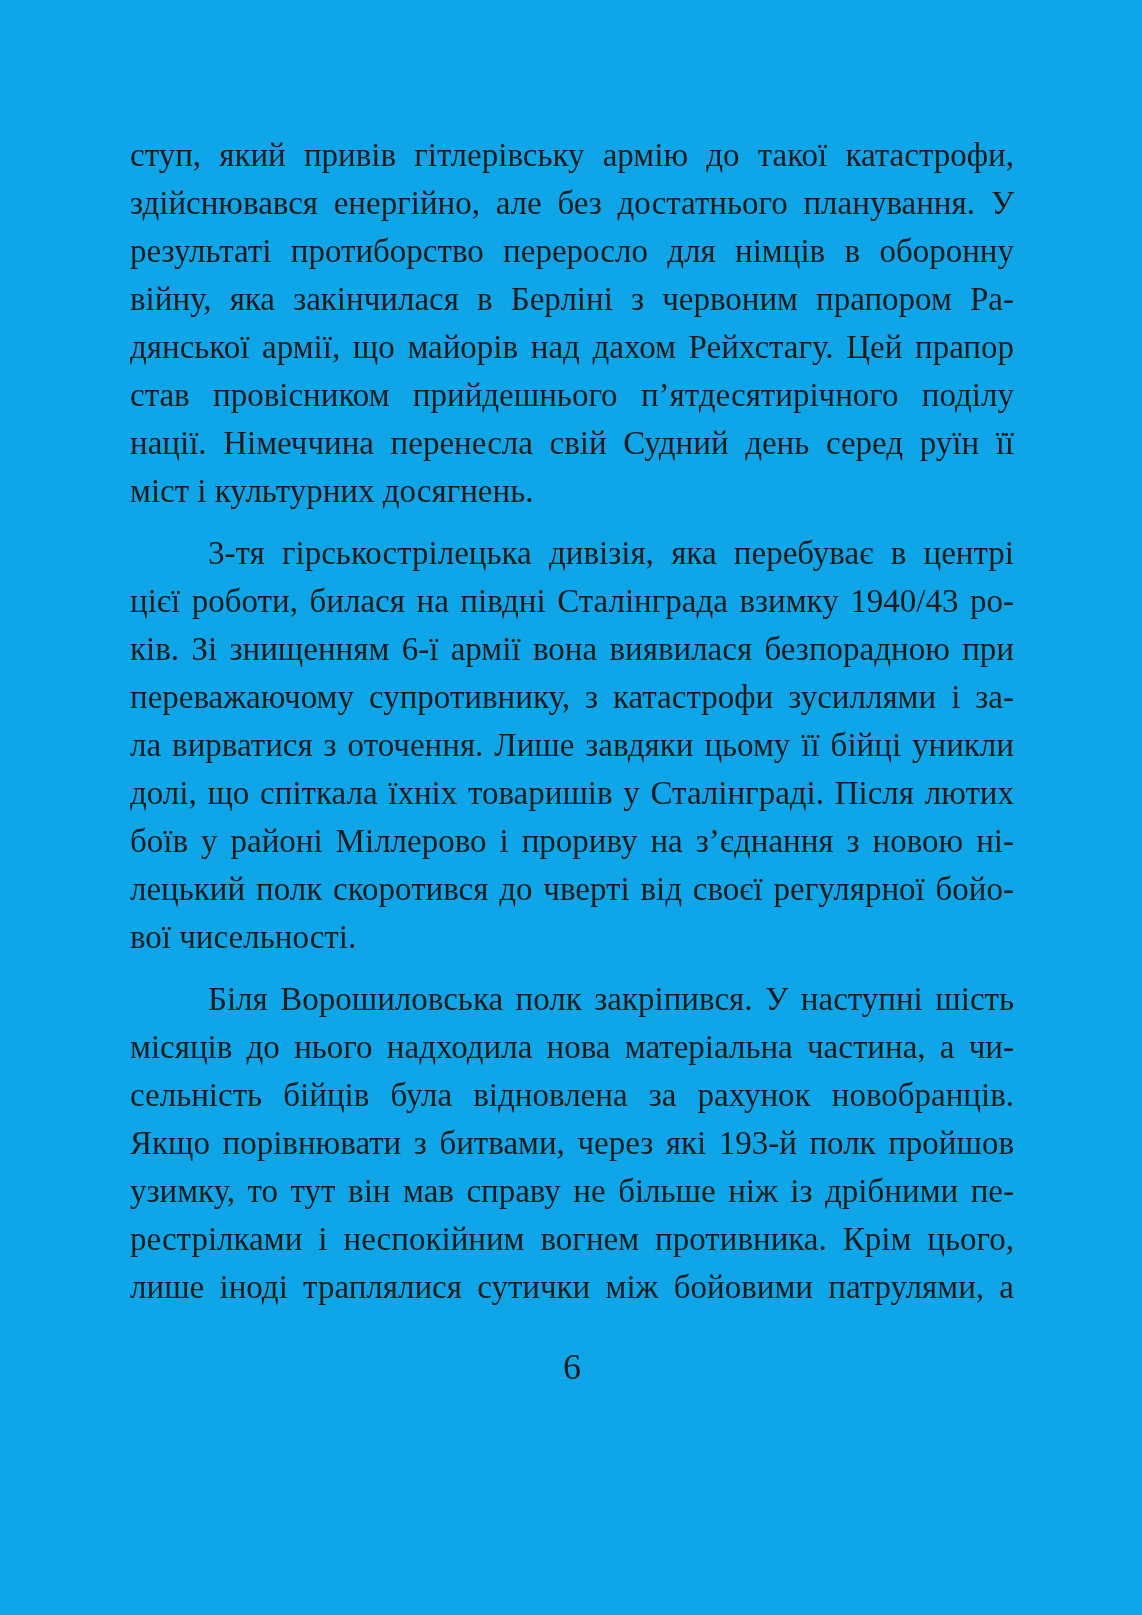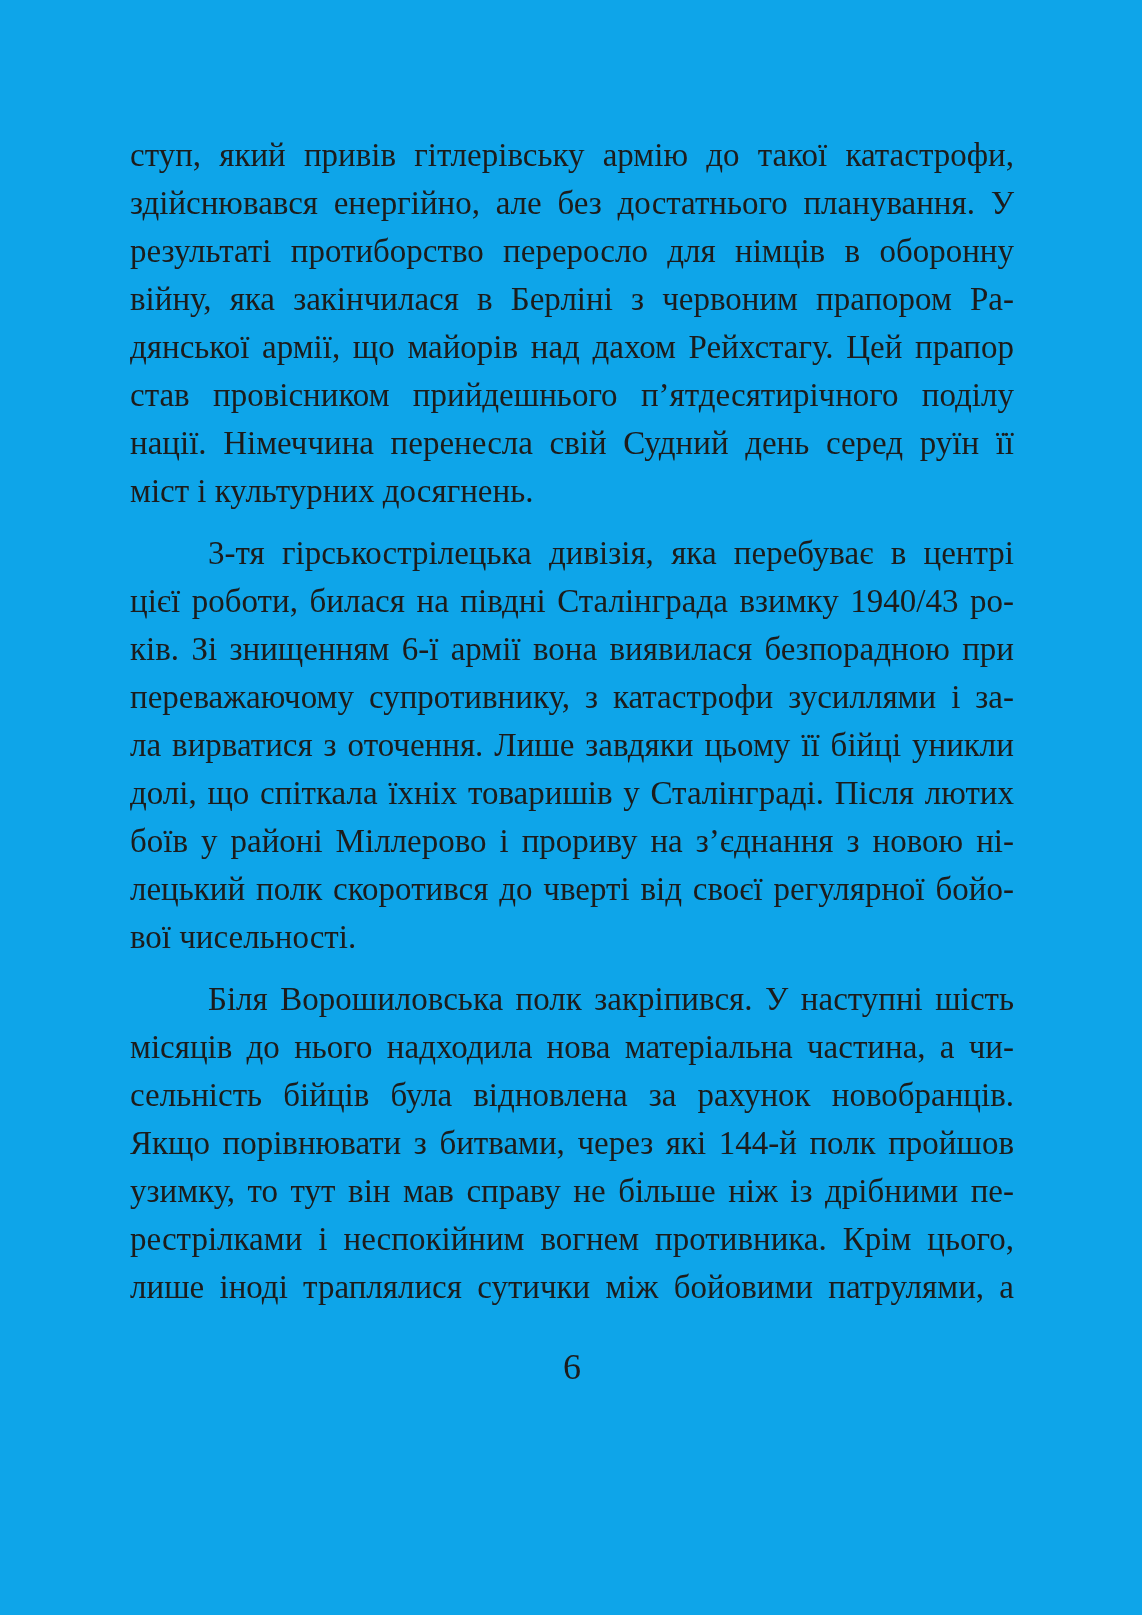--- a/index.html
+++ b/index.html
@@ -76,20 +76,20 @@
         <div class="line">ла вирватися з оточення. Лише завдяки цьому її бійці уникли</div>
         <div class="line">долі, що спіткала їхніх товаришів у Сталінграді. Після лютих</div>
         <div class="line">боїв у районі Міллерово і прориву на з’єднання з новою ні-</div>
         <div class="line">лецький полк скоротився до чверті від своєї регулярної бойо-</div>
         <div class="line line-left">вої чисельності.</div>
       </div>
       <div class="paragraph">
         <div class="line line-indent">Біля Ворошиловська полк закріпився. У наступні шість</div>
         <div class="line">місяців до нього надходила нова матеріальна частина, а чи-</div>
         <div class="line">сельність бійців була відновлена за рахунок новобранців.</div>
-        <div class="line">Якщо порівнювати з битвами, через які 144-й полк пройшов</div>
+        <div class="line">Якщо порівнювати з битвами, через які 193-й полк пройшов</div>
         <div class="line">узимку, то тут він мав справу не більше ніж із дрібними пе-</div>
         <div class="line">рестрілками і неспокійним вогнем противника. Крім цього,</div>
         <div class="line">лише іноді траплялися сутички між бойовими патрулями, а</div>
       </div>
     </main>
   <footer class="page-number">6</footer>
 </div>
 
 </body></html>

